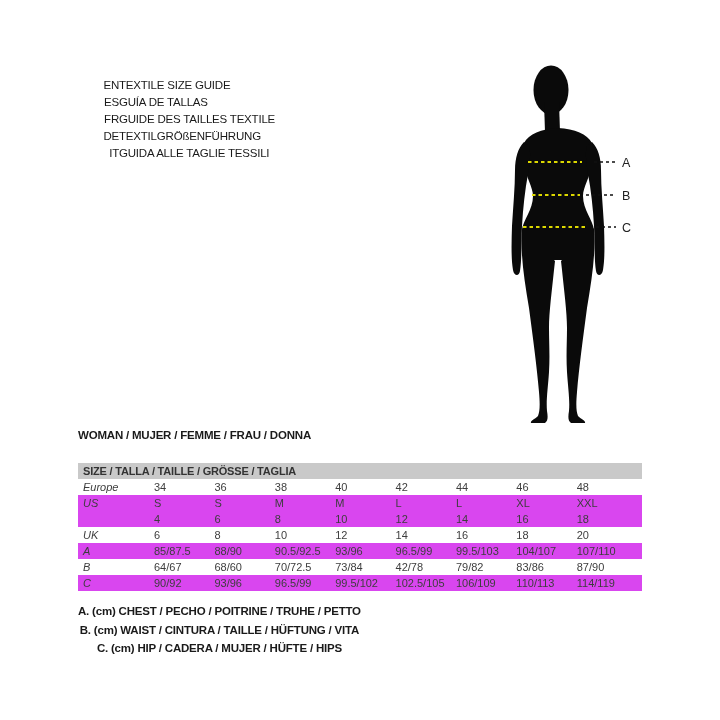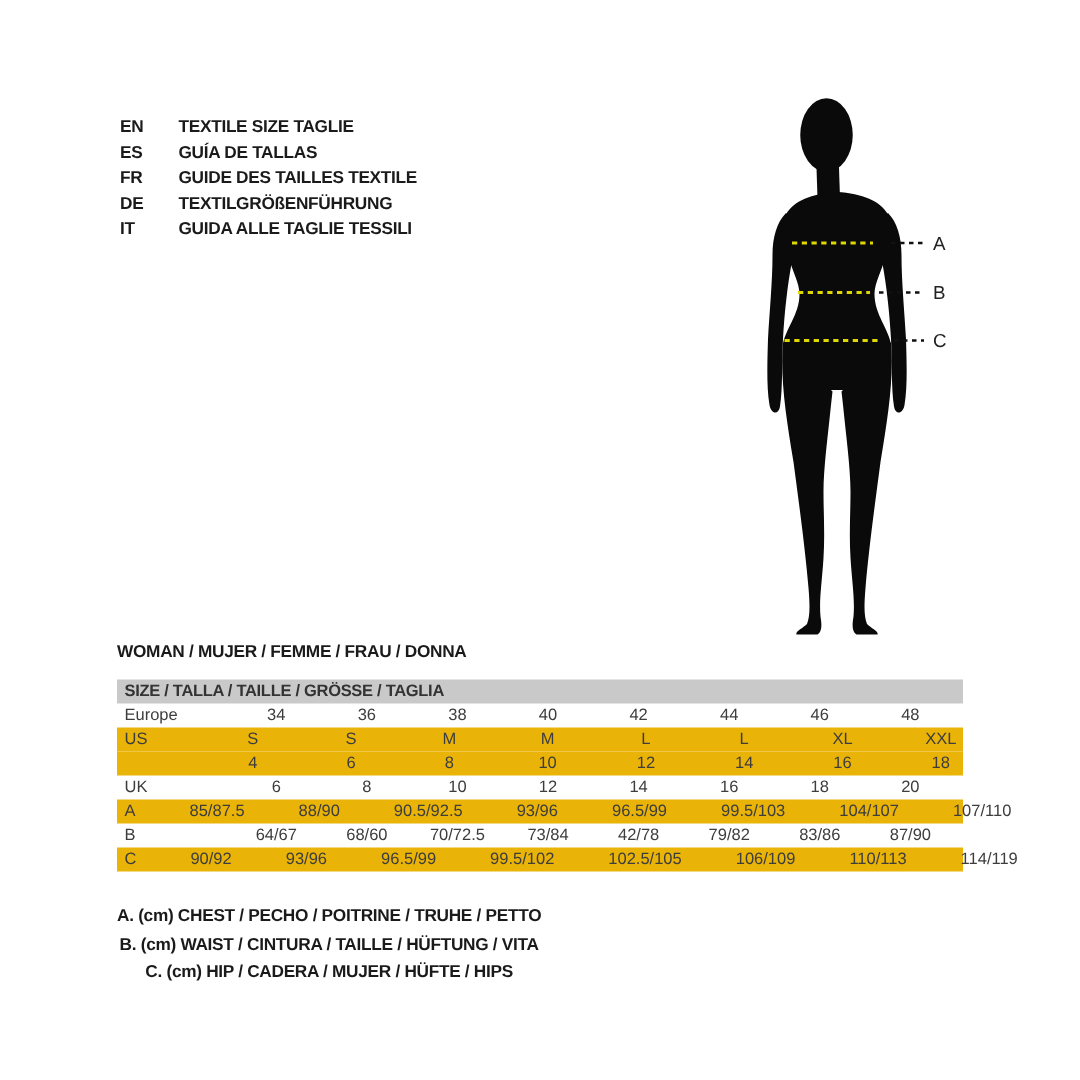--- a/index.html
+++ b/index.html
@@ -5,62 +5,62 @@
   html,body { margin:0; padding:0; background:#ffffff; }
   .canvas {
     position:relative; width:720px; height:720px; background:#ffffff;
     font-family:"Liberation Sans", sans-serif; overflow:hidden;
   }
 
   
   .lang-block { position:absolute; left:80px; top:77px; }
   .lang-row { display:flex; height:17px; line-height:17px; }
   .lang-code, .lang-label {
-    font-weight:bold; font-size:11.5px; color:#1a1a1a; letter-spacing:-0.2px;
+    font-weight:normal; font-size:11.5px; color:#1a1a1a; letter-spacing:-0.2px;text-align:right;
   }
   .lang-code { width:39px; }
 
   
   .figure-wrap { position:absolute; left:485px; top:50px; width:190px; height:390px; }
   .figure-wrap svg { display:block; }
   .measure-label { font-family:"Liberation Sans", sans-serif; font-size:12.5px; fill:#222; }
 
   
   .section-title {
     position:absolute; left:78px; top:429px;
     font-weight:bold; font-size:11.5px; color:#1a1a1a; letter-spacing:-0.2px;
   }
 
   
-  .size-table { position:absolute; left:78px; top:453px; width:564px; font-size:11px; color:#3d3d3d; }
+  .size-table { position:absolute; left:78px; top:463px; width:564px; font-size:11px; color:#3d3d3d; }
   .thead {
     height:16px; line-height:16px; background:#c9c9c9;
     font-weight:bold; color:#333333; padding-left:5px; letter-spacing:-0.2px;
   }
   .trow { display:flex; height:16px; line-height:16px; }
-  .trow.shaded { background:#eab308;gap:36px; }
-  .tlabel { width:76px; padding-left:5px; box-sizing:border-box; }
-  .tcell { width:60.4px; text-align:center; }
+  .trow.shaded { background:#d946ef; }
+  .tlabel { width:76px; padding-left:5px; box-sizing:border-box;font-style:italic; }
+  .tcell { width:60.4px; }
 
   
   .legend { position:absolute; left:78px; top:602px; }
   .legend-line {
     font-weight:bold; font-size:11.5px; line-height:18.5px;
     color:#1a1a1a; letter-spacing:-0.2px;text-align:center;
   }
 </style>
 </head>
 <body>
 
 <div class="canvas">
 
   <div class="lang-block">
     <div class="lang-row">
       <span class="lang-code">EN</span>
-      <span class="lang-label">TEXTILE SIZE TAGLIE</span>
+      <span class="lang-label">TEXTILE SIZE GUIDE</span>
     </div>
     <div class="lang-row">
       <span class="lang-code">ES</span>
       <span class="lang-label">GUÍA DE TALLAS</span>
     </div>
     <div class="lang-row">
       <span class="lang-code">FR</span>
       <span class="lang-label">GUIDE DES TAILLES TEXTILE</span>
     </div>
     <div class="lang-row">

